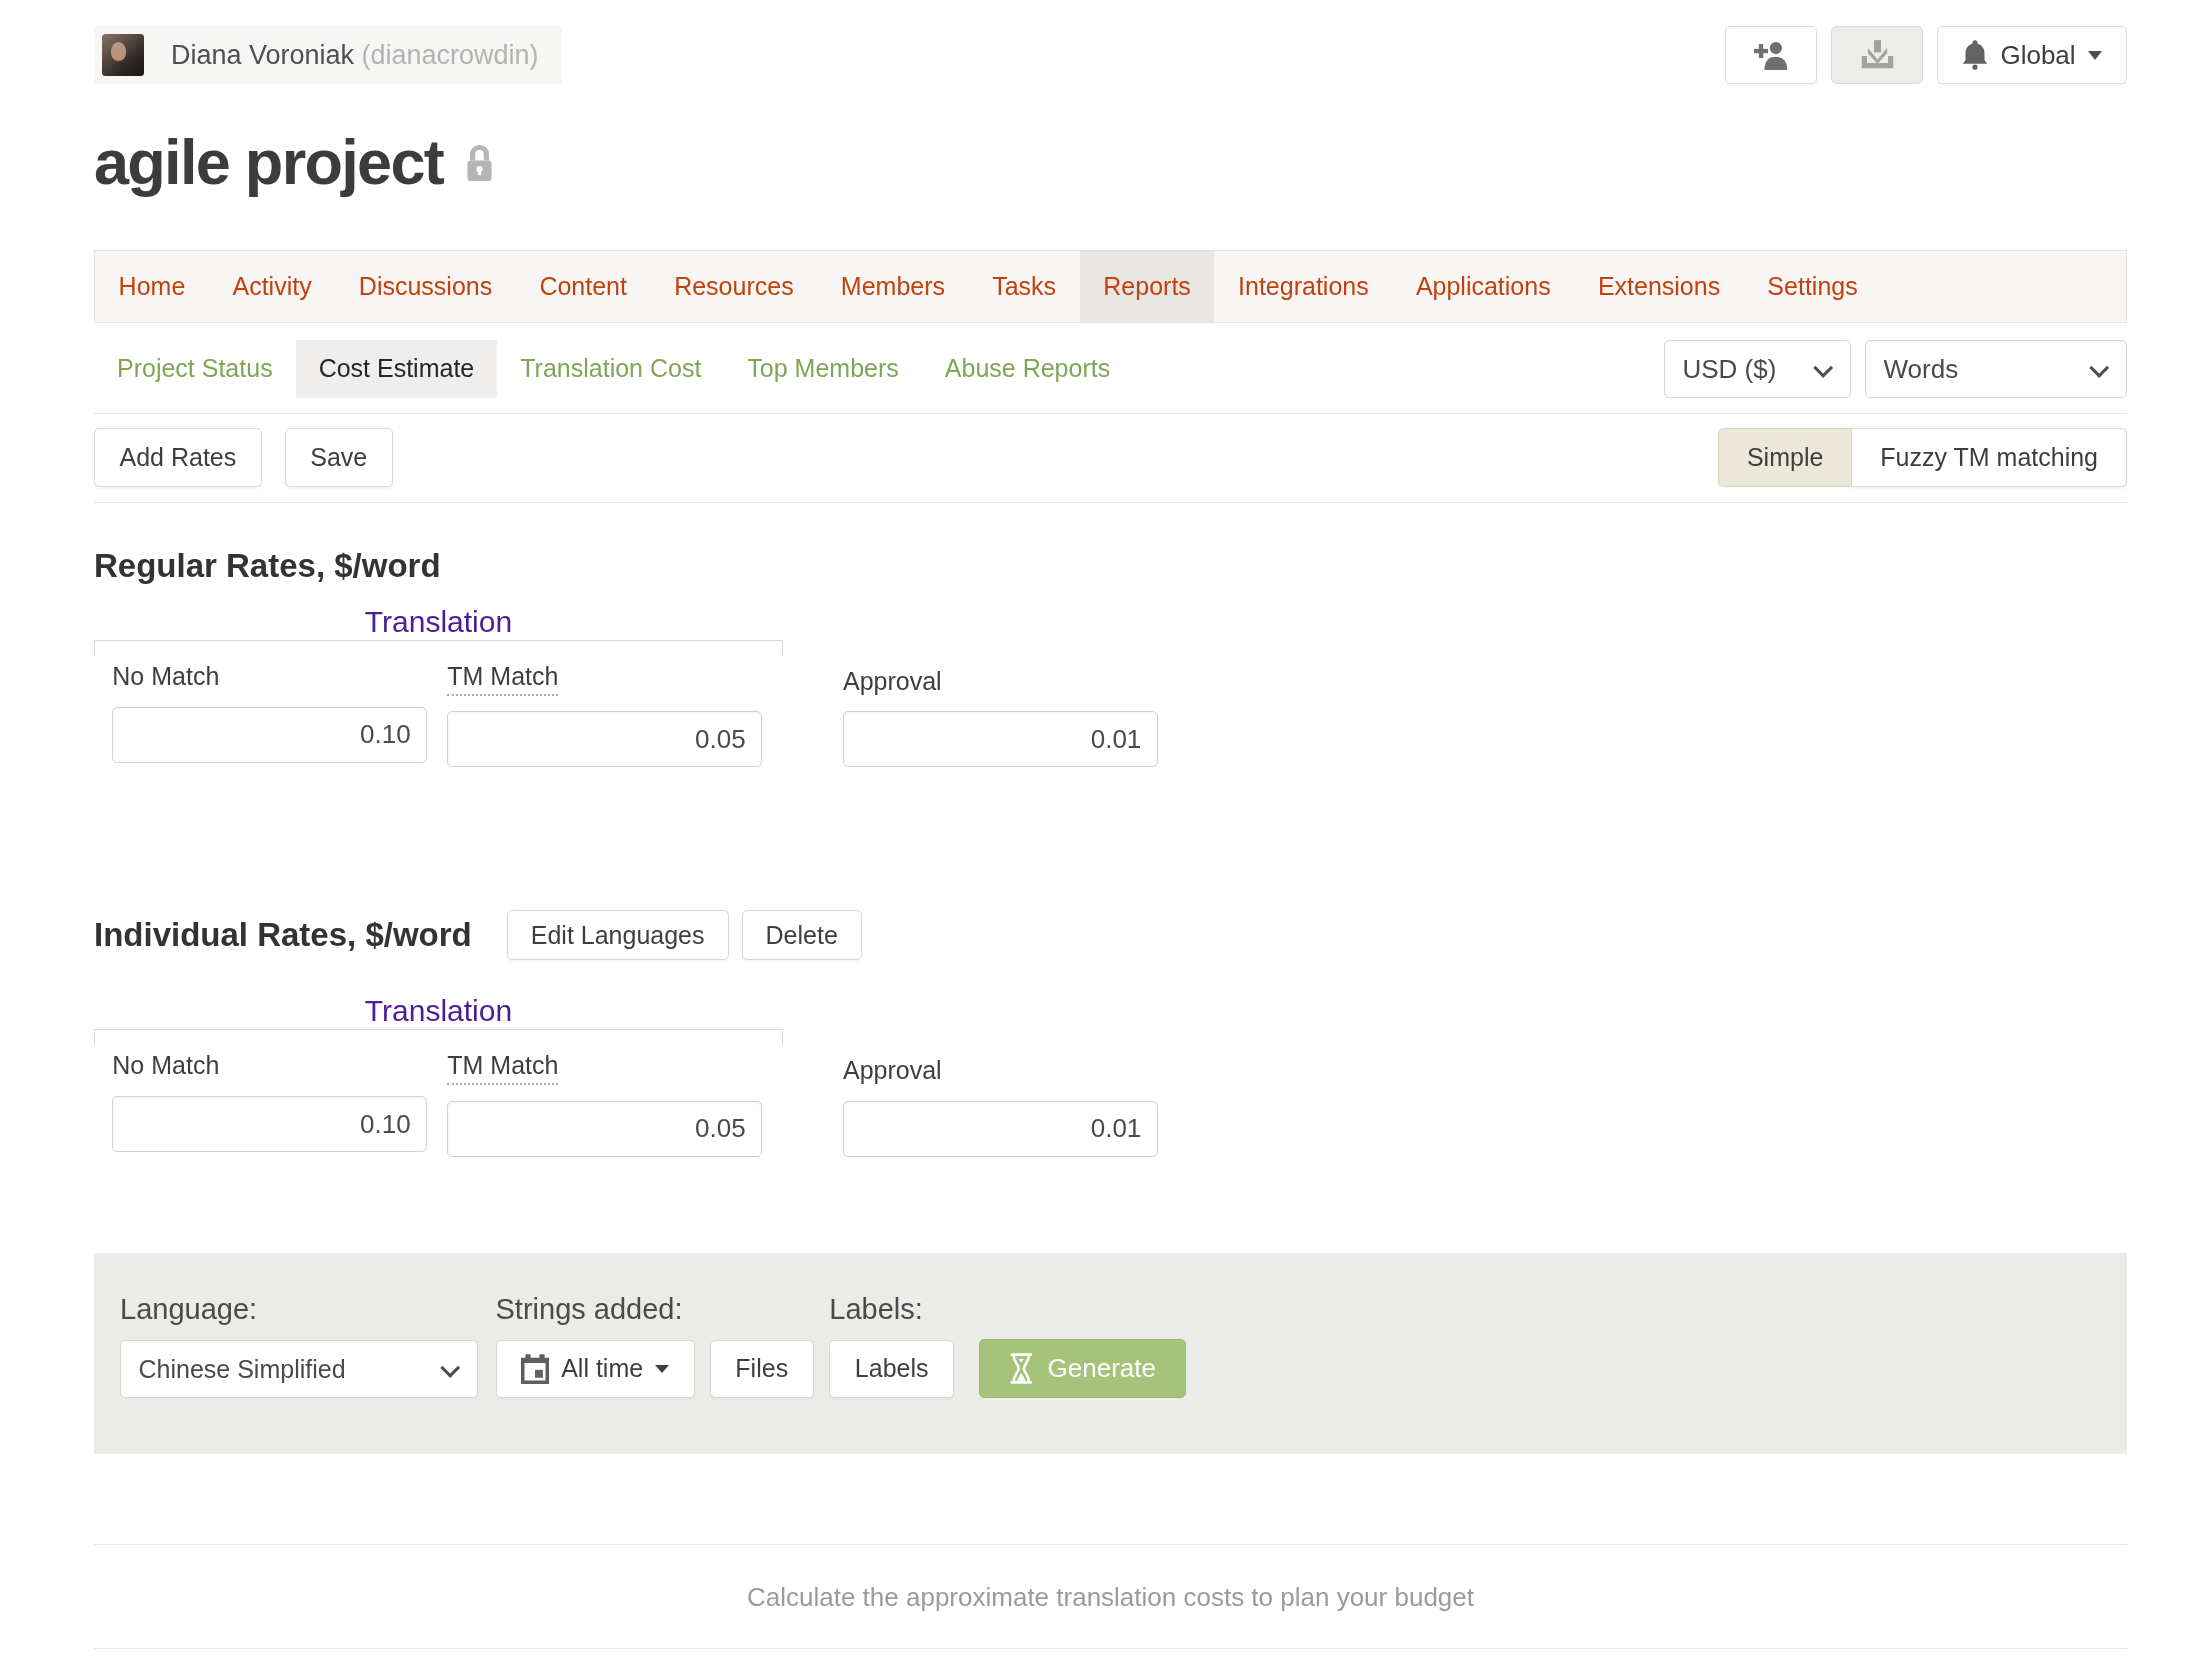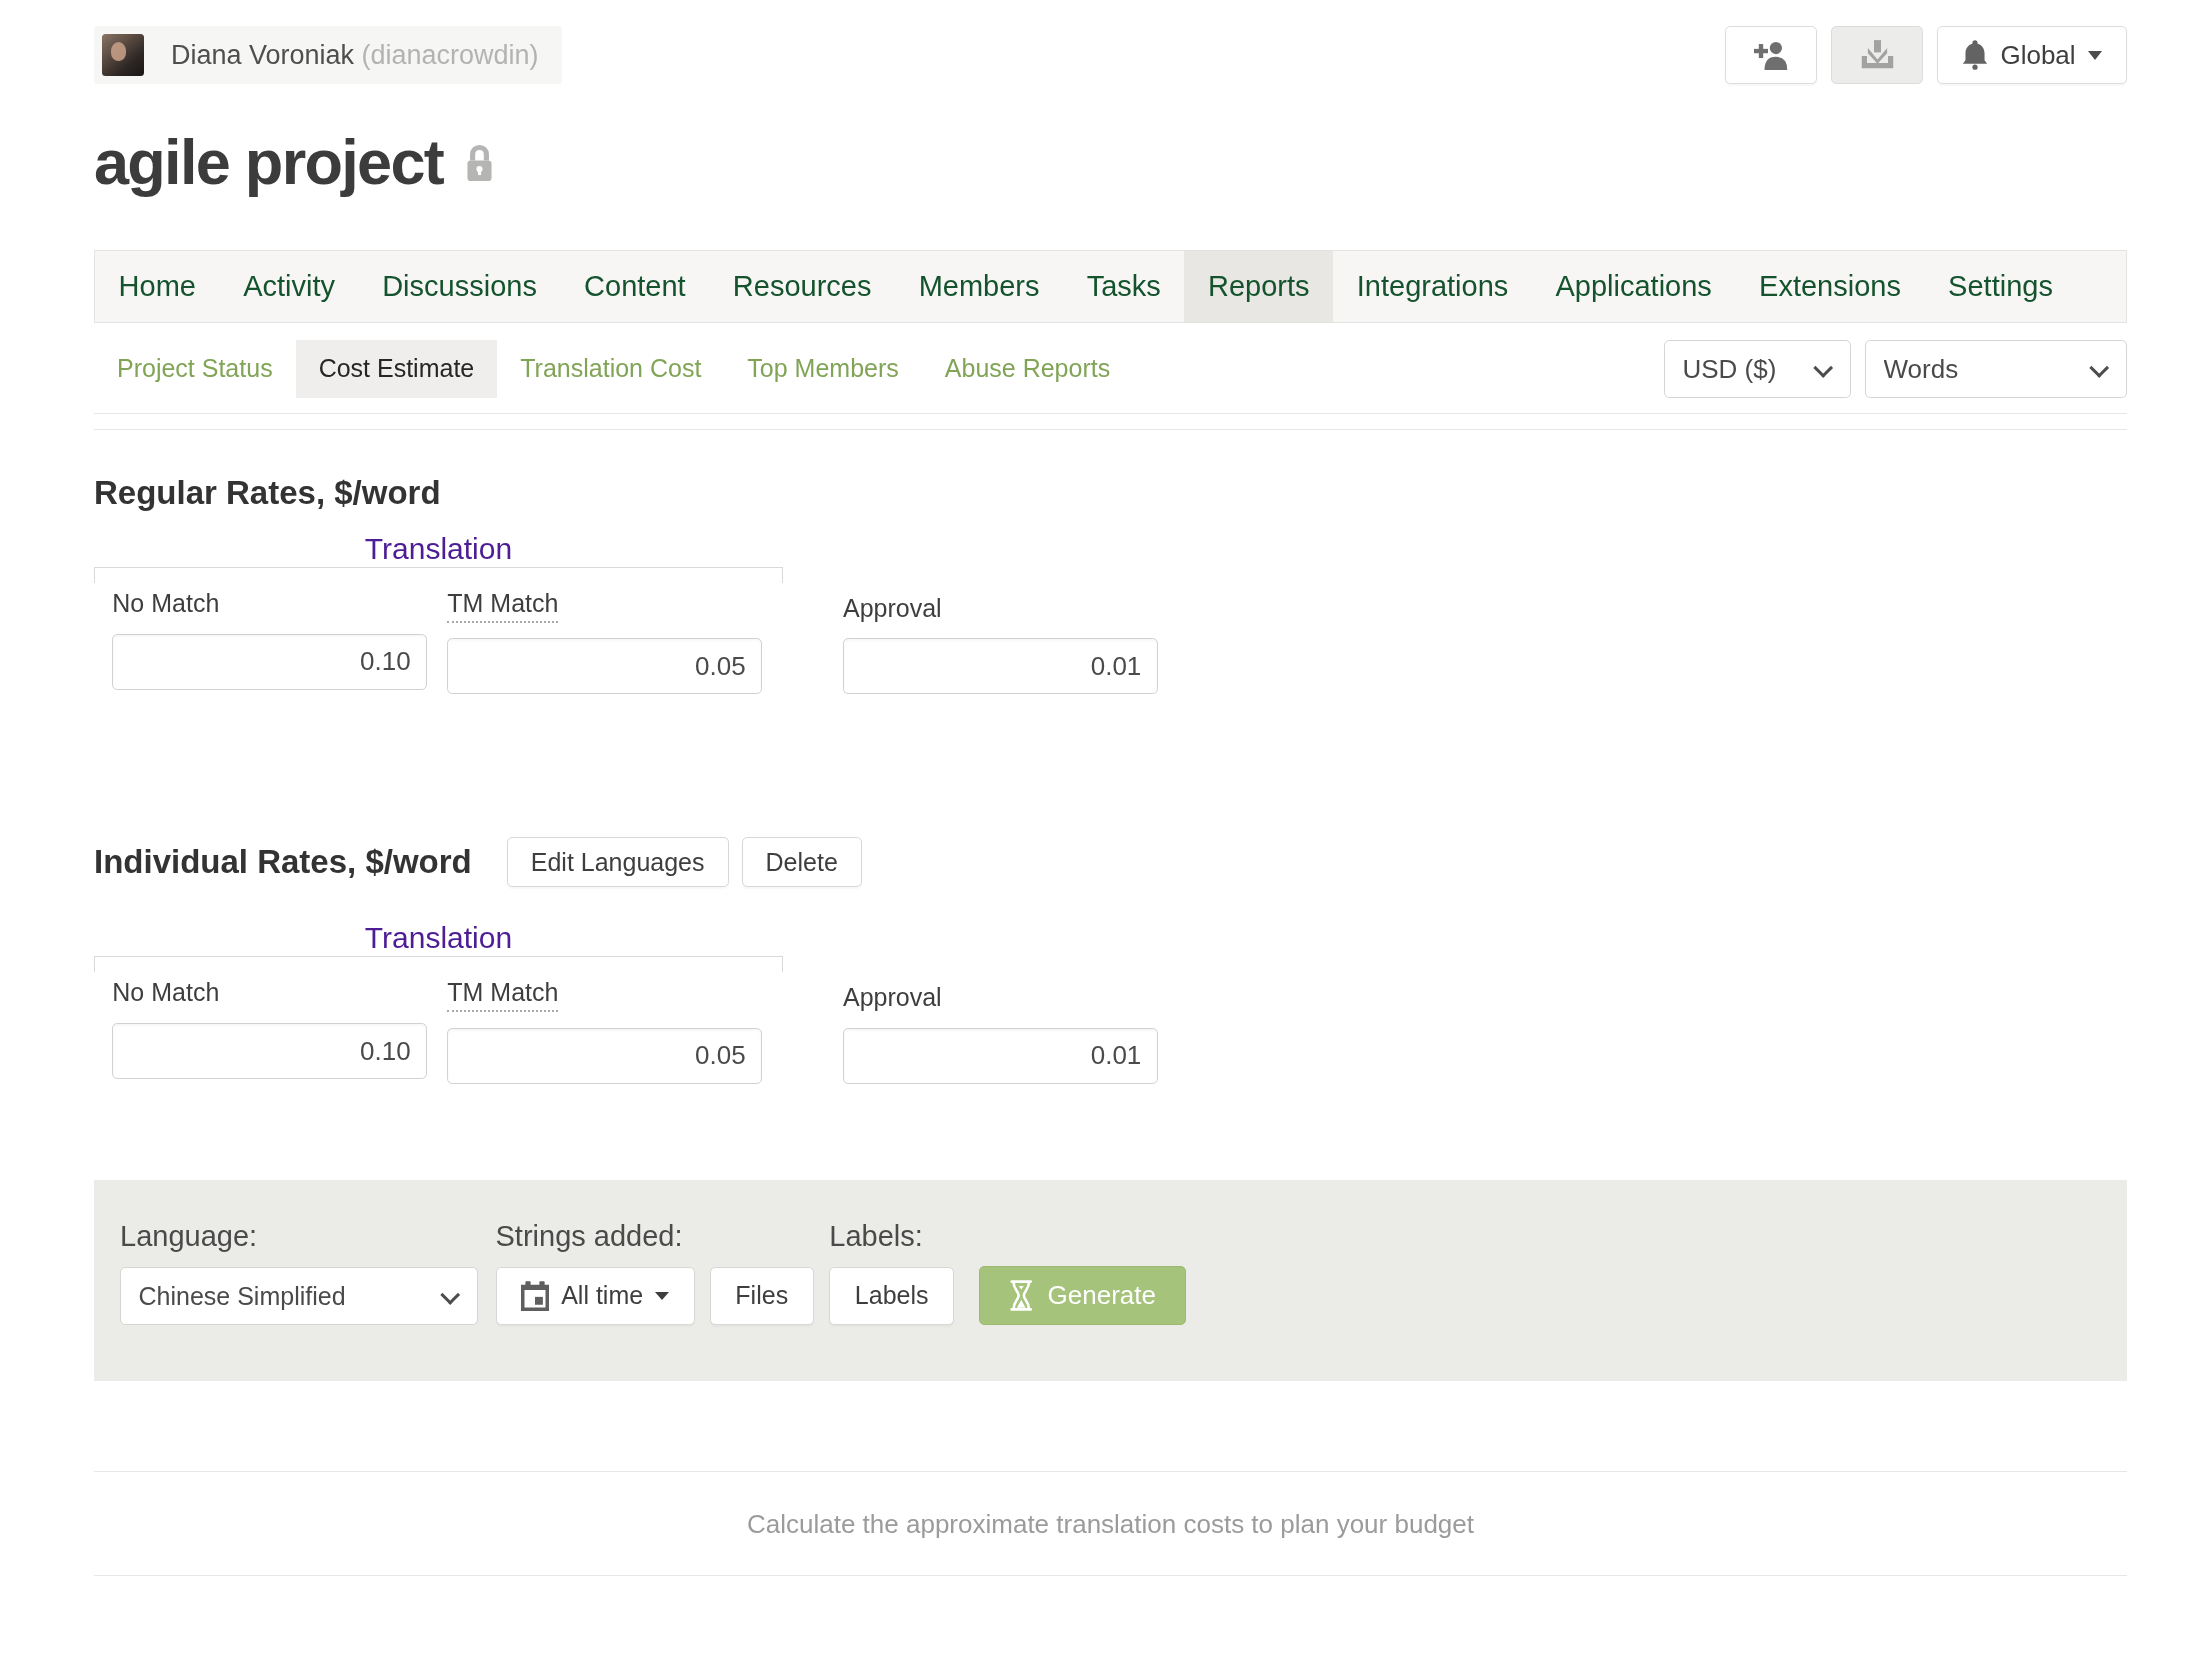--- a/index.html
+++ b/index.html
@@ -30,21 +30,21 @@
   .caret { width:0; height:0; border-left:7.9px solid transparent; border-right:7.9px solid transparent;
            border-top:9.6px solid #4c4c4c; display:inline-block; }
 
   
   .title-row { margin-top:40px; display:flex; align-items:center; gap:21px; }
   .page-title { font-size:63px; font-weight:700; color:#3c3c3c; letter-spacing:-1.7px; line-height:77px; }
 
   
   .tab-bar { margin-top:49px; height:73px; background:#f7f6f4; border:1.7px solid #e4e3e1;
              display:flex; align-items:stretch; }
-  .tab { font-size:29px; color:#14532d; padding:0 23.6px; display:flex; align-items:center; cursor:pointer; }
+  .tab { font-size:25px; color:#c2410c; padding:0 23.6px; display:flex; align-items:center; cursor:pointer; }
   .tab.active { background:#e8e7e3; }
 
   
   .subnav { margin-top:16.6px; display:flex; align-items:center; justify-content:space-between; }
   .subnav-left { display:flex; align-items:center; }
   .subnav-item { font-size:25px; color:#81a457; padding:0 23px; height:58px;
                  display:flex; align-items:center; cursor:pointer; text-decoration:none; }
   .subnav-item.active { background:#efeeec; color:#262626; cursor:default; }
   .subnav-right { display:flex; gap:14px; }
   .select-wrap { position:relative; }
@@ -208,20 +208,30 @@
       <span class="select-wrap w-units">
         <select>
           <option>Words</option>
         </select>
       </span>
     </div>
   </div>
 
   <hr class="divider">
 
+  <div class="toolbar">
+    <div class="toolbar-left">
+      <button class="btn">Add Rates</button>
+      <button class="btn">Save</button>
+    </div>
+    <div class="seg">
+      <button class="btn on">Simple</button>
+      <button class="btn">Fuzzy TM matching</button>
+    </div>
+  </div>
 
   <hr class="divider">
 
   <div class="section-head">
     <div class="section-title">Regular Rates, $/word</div>
   </div>
   <div class="rates-row first">
     <div class="tgroup">
       <div class="tgroup-label">Translation</div>
       <div class="tgroup-box">

